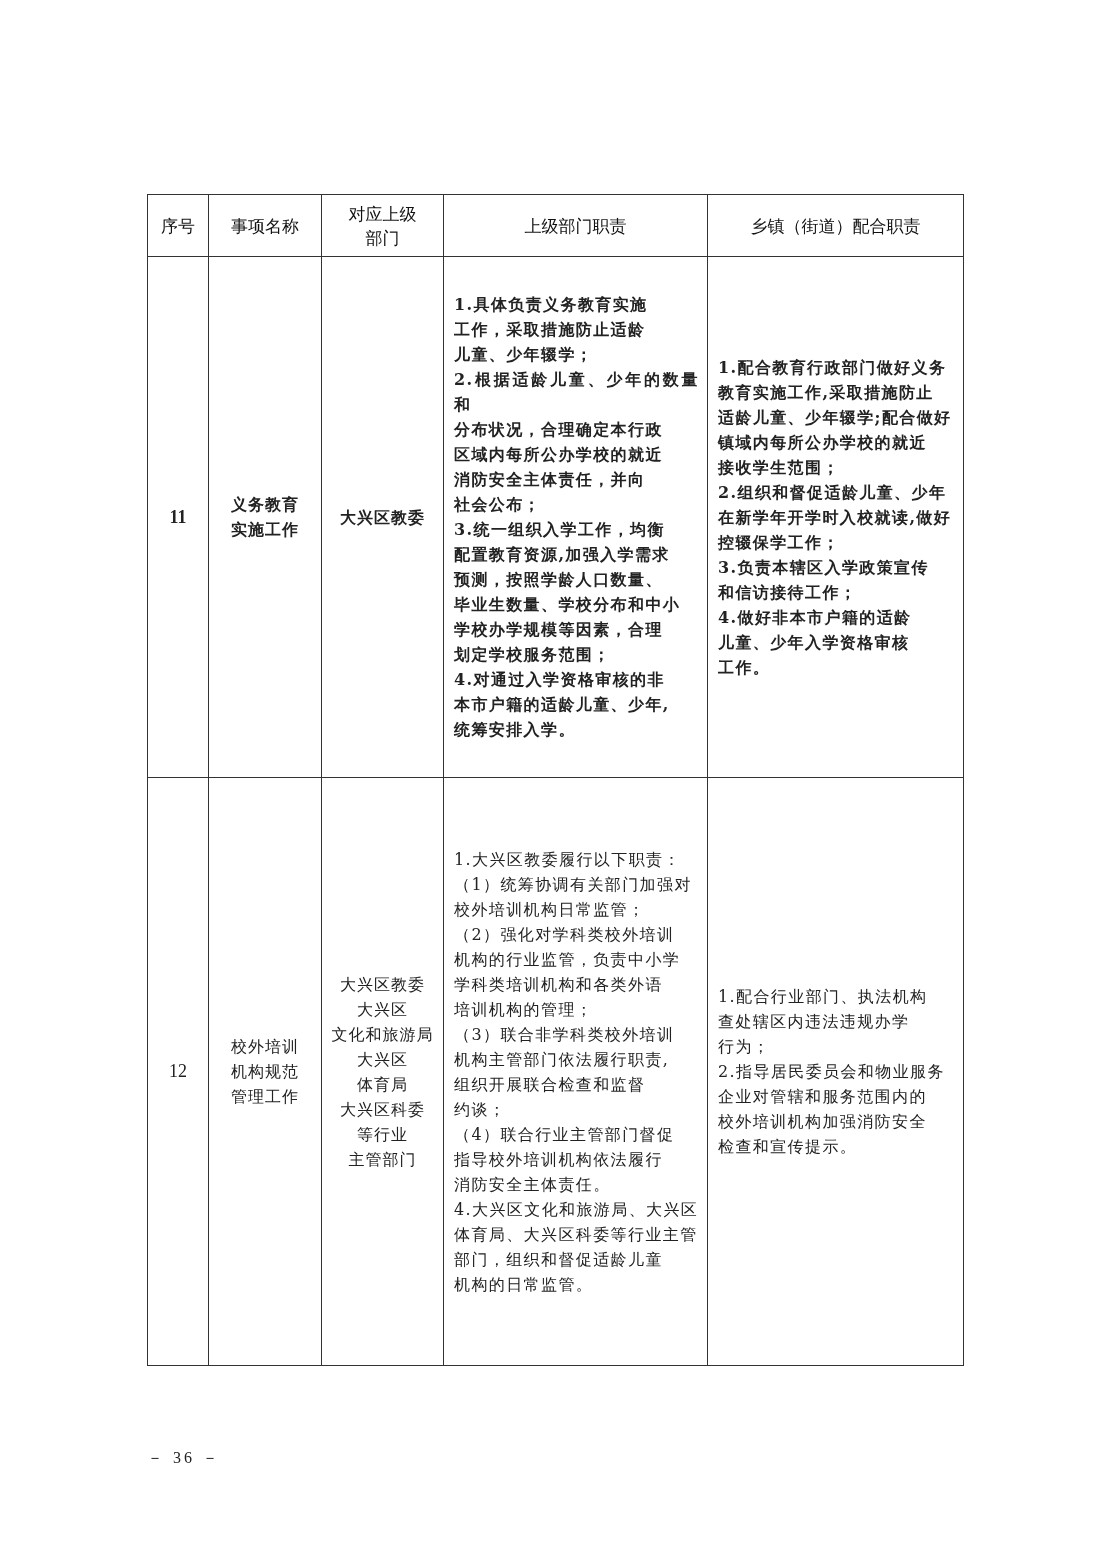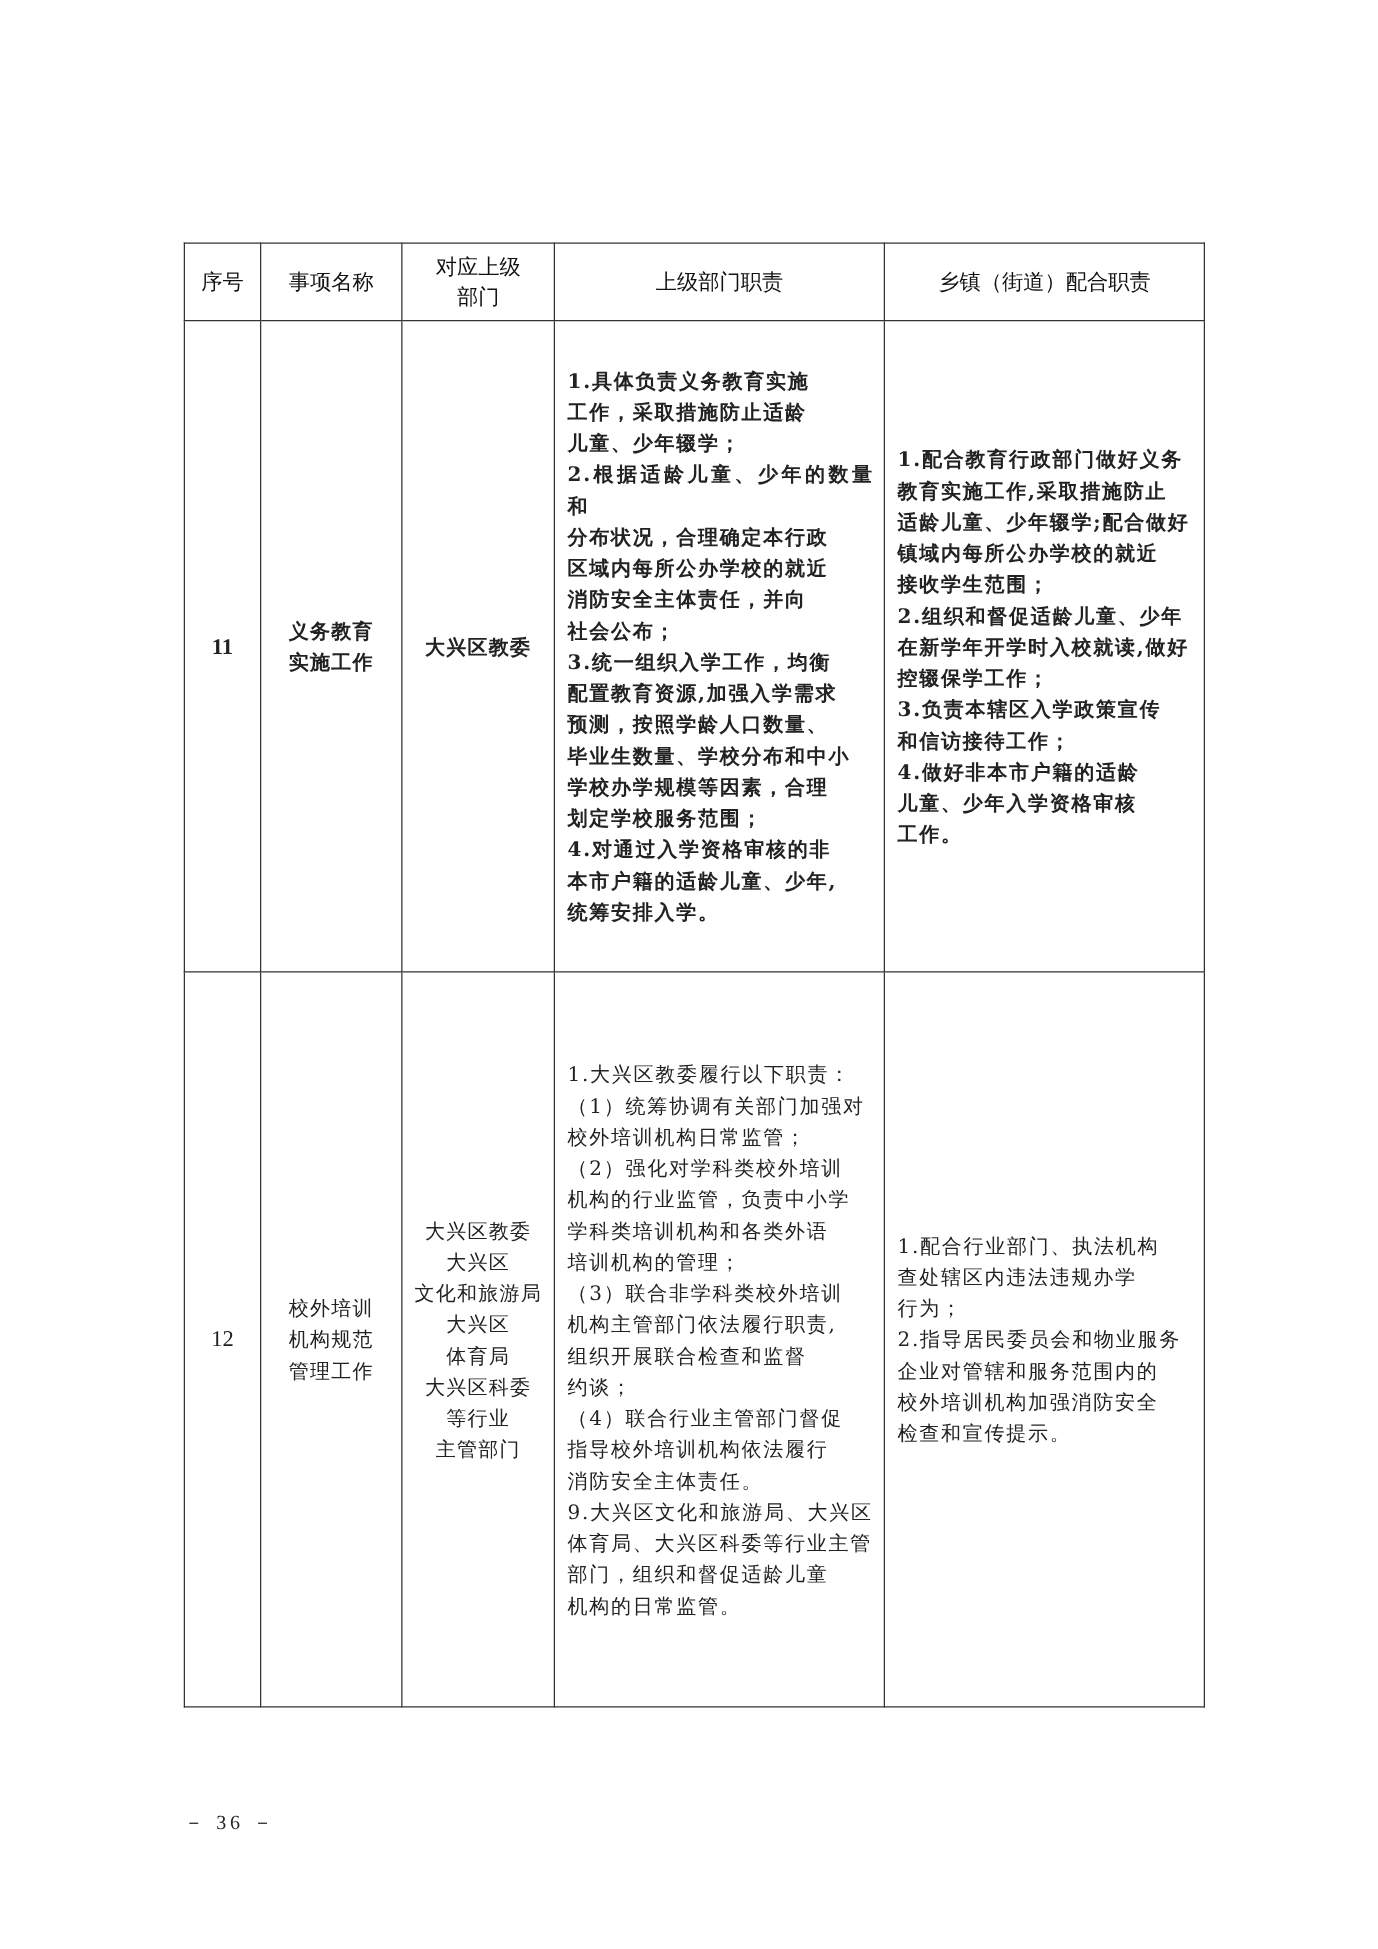--- a/index.html
+++ b/index.html
@@ -132,21 +132,21 @@
           <span class="line">机构的行业监管，负责中小学</span>
           <span class="line">学科类培训机构和各类外语</span>
           <span class="line">培训机构的管理；</span>
           <span class="line">（3）联合非学科类校外培训</span>
           <span class="line">机构主管部门依法履行职责,</span>
           <span class="line">组织开展联合检查和监督</span>
           <span class="line">约谈；</span>
           <span class="line">（4）联合行业主管部门督促</span>
           <span class="line">指导校外培训机构依法履行</span>
           <span class="line">消防安全主体责任。</span>
-          <span class="line">9.大兴区文化和旅游局、大兴区</span>
+          <span class="line">4.大兴区文化和旅游局、大兴区</span>
           <span class="line">体育局、大兴区科委等行业主管</span>
           <span class="line">部门，组织和督促适龄儿童</span>
           <span class="line">机构的日常监管。</span>
         </td>
       <td class="c-duty">
           <span class="line">1.配合行业部门、执法机构</span>
           <span class="line">查处辖区内违法违规办学</span>
           <span class="line">行为；</span>
           <span class="line">2.指导居民委员会和物业服务</span>
           <span class="line">企业对管辖和服务范围内的</span>

